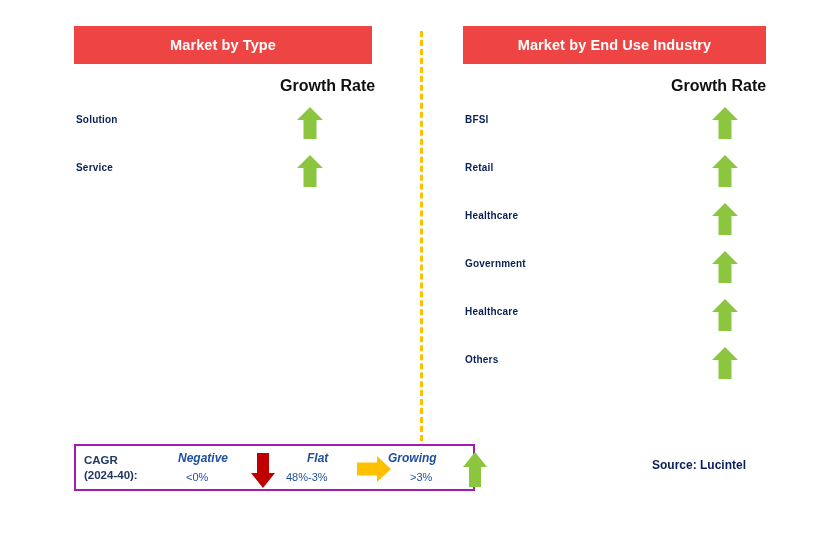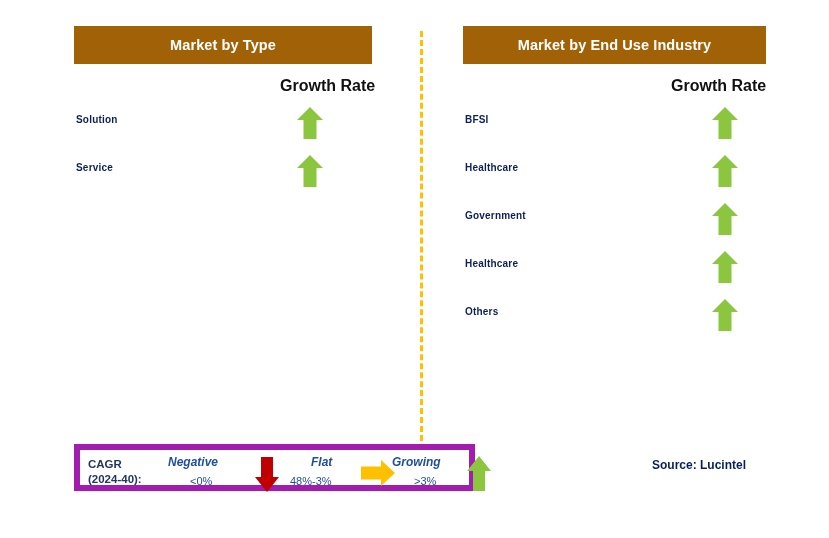--- a/index.html
+++ b/index.html
@@ -23,21 +23,21 @@
   }
   #panel-type   { left: 74px;  width: 298px; }
   #panel-end    { left: 463px; width: 303px; }
 
   .panel-header {
     position: absolute;
     top: 26px;
     left: 0;
     width: 100%;
     height: 38px;
-    background: #a16207;
+    background: #ef4444;
     display: flex;
     align-items: center;
     justify-content: center;
   }
   .panel-header .title {
     color: #ffffff;
     font-size: 14.5px;
     font-weight: bold;
     letter-spacing: .1px;
     white-space: nowrap;
@@ -96,21 +96,21 @@
     border-left: 3px dashed #FFC000;
   }
 
   
   #legend {
     position: absolute;
     left: 74px;
     top: 444px;
     width: 401px;
     height: 47px;
-    border: 6px solid #a21caf;
+    border: 2px solid #a21caf;
     background: #ffffff;
     box-sizing: border-box;
   }
   .legend-title {
     position: absolute;
     left: 8px;
     top: 7px;
     font-size: 11.5px;
     font-weight: bold;
     color: #1F3864;
@@ -135,21 +135,21 @@
     white-space: nowrap;
   }
   .legend-arrow {
     position: absolute;
     width: 26px;
     height: 38px;
     top: 4px;
   }
 
   
-  #legend-negative .legend-name  { left: 2px; text-align: right; }
+  #legend-negative .legend-name  { left: 16px; text-align: right; }
   #legend-negative .legend-range { left: 24px; }
   #legend-negative { left: 86px; width: 110px; }
   #legend-negative .legend-arrow { left: 88px; top: 5px; }
 
   
   #legend-flat { left: 196px; width: 116px; }
   #legend-flat .legend-name  { left: 35px; font-style: italic; }
   #legend-flat .legend-range { left: 14px; }
   #legend-flat .legend-arrow { left: 84px; top: 9px; width: 36px; height: 28px; }
 
@@ -218,20 +218,28 @@
     <div class="row">
       <div class="row-label">BFSI</div>
       <div class="row-arrow">
         <svg class="arrow-svg" viewBox="0 0 28 34" xmlns="http://www.w3.org/2000/svg">
           <polygon points="14,1 27,14 20.5,14 20.5,33 7.5,33 7.5,14 1,14" fill="#8CC63F"></polygon>
         </svg>
       </div>
     </div>
 
 
+    <div class="row">
+      <div class="row-label">Retail</div>
+      <div class="row-arrow">
+        <svg class="arrow-svg" viewBox="0 0 28 34" xmlns="http://www.w3.org/2000/svg">
+          <polygon points="14,1 27,14 20.5,14 20.5,33 7.5,33 7.5,14 1,14" fill="#8CC63F"></polygon>
+        </svg>
+      </div>
+    </div>
 
     <div class="row">
       <div class="row-label">Healthcare</div>
       <div class="row-arrow">
         <svg class="arrow-svg" viewBox="0 0 28 34" xmlns="http://www.w3.org/2000/svg">
           <polygon points="14,1 27,14 20.5,14 20.5,33 7.5,33 7.5,14 1,14" fill="#8CC63F"></polygon>
         </svg>
       </div>
     </div>
 

